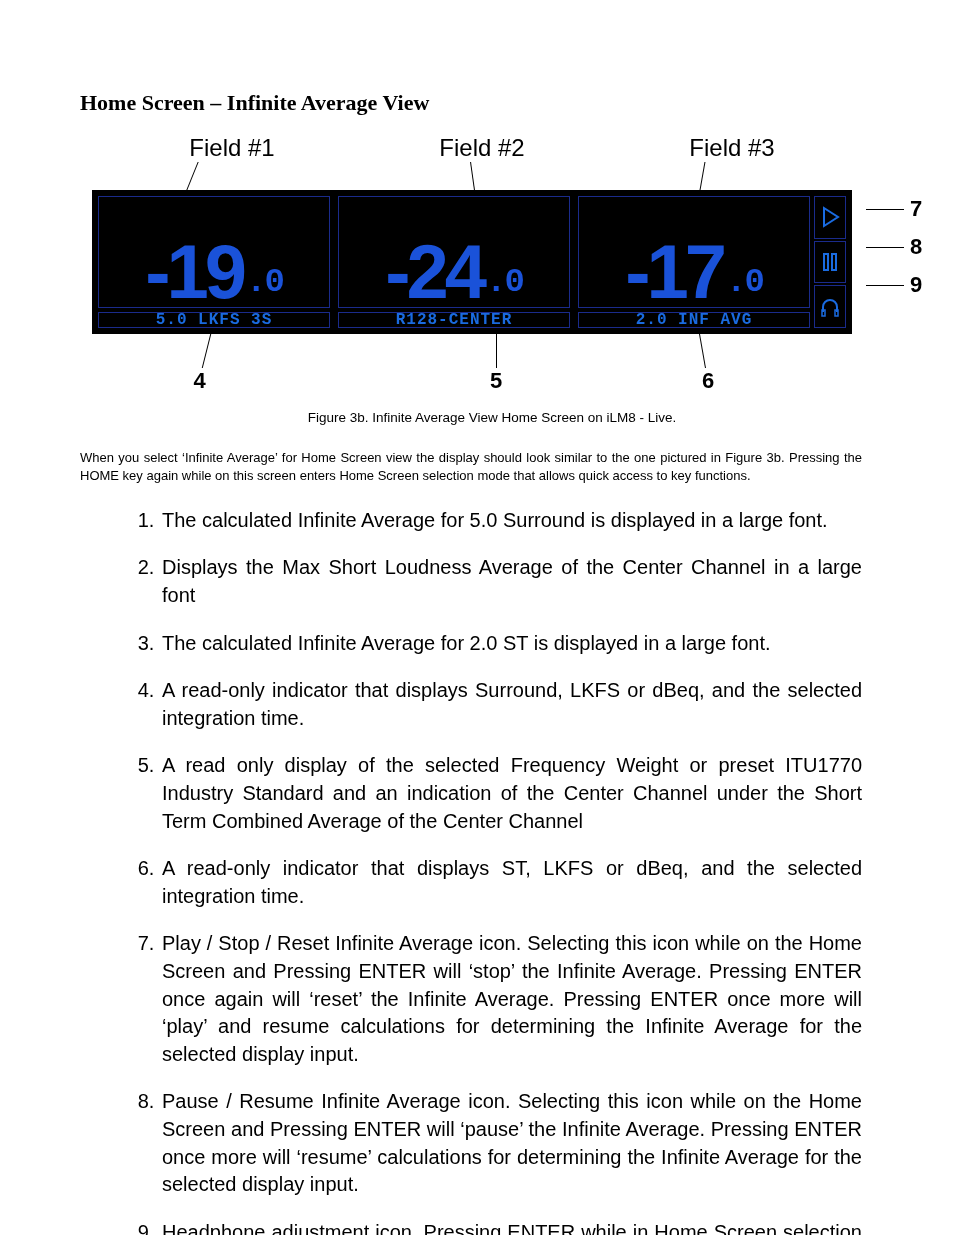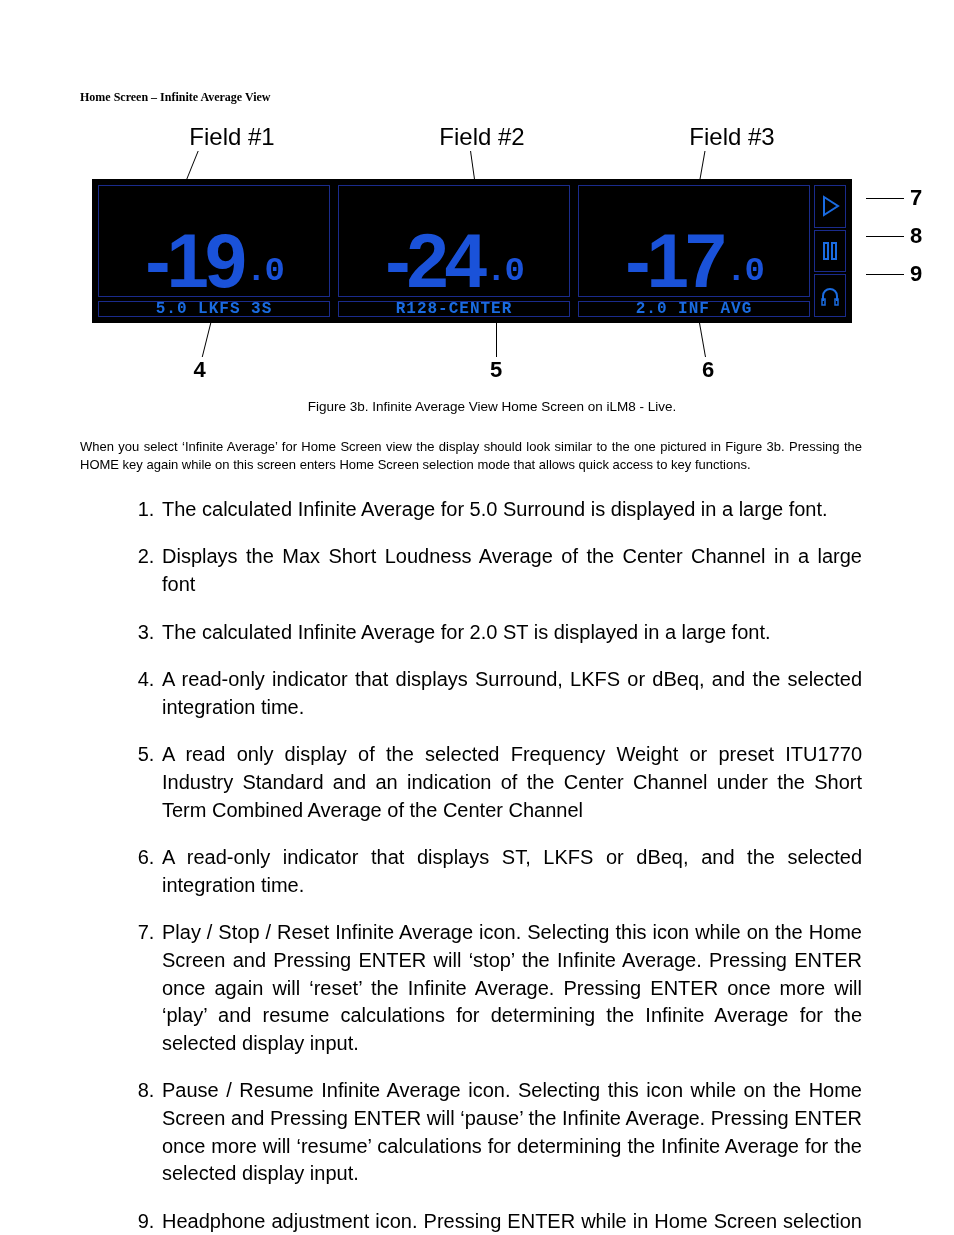--- a/index.html
+++ b/index.html
@@ -13,21 +13,21 @@
     padding: 0;
   }
   .page {
     padding: 90px 80px 40px 80px;
     position: relative;
     min-height: 1235px;
   }
   .section-title {
     font-family: "Times New Roman", Times, serif;
     font-weight: bold;
-    font-size: 12px;
+    font-size: 22px;
     margin-bottom: 18px;
   }
 
   
   .figure-wrap {
     position: relative;
     margin: 0 0 10px 12px;
     width: 800px;
   }
   .field-labels {

